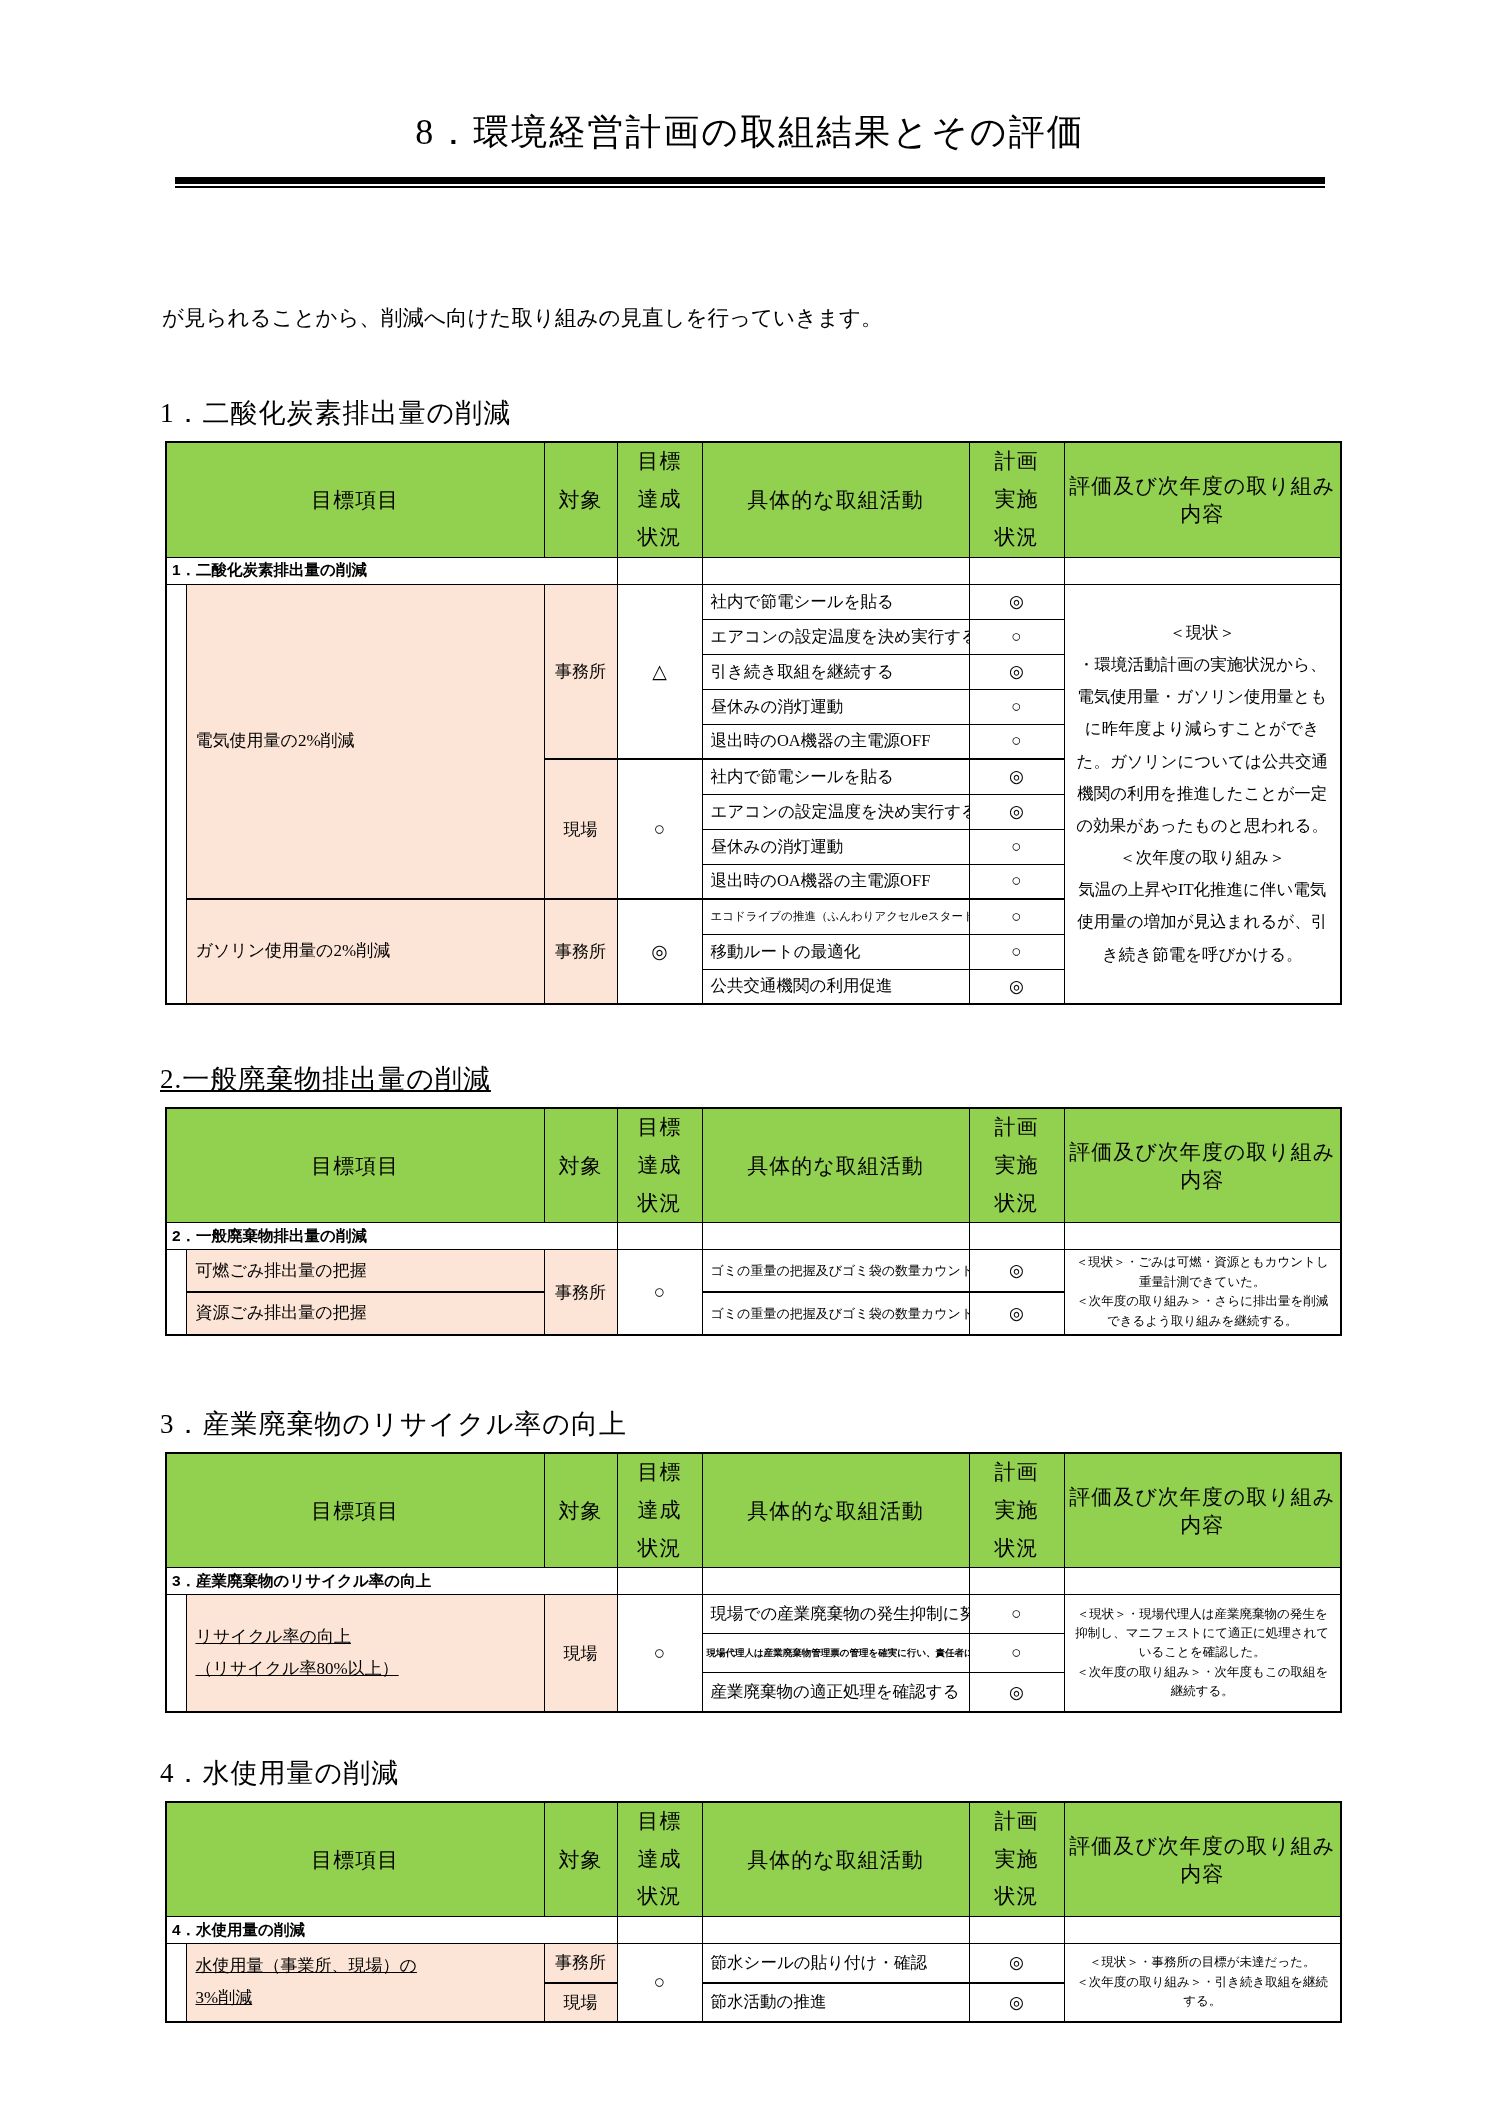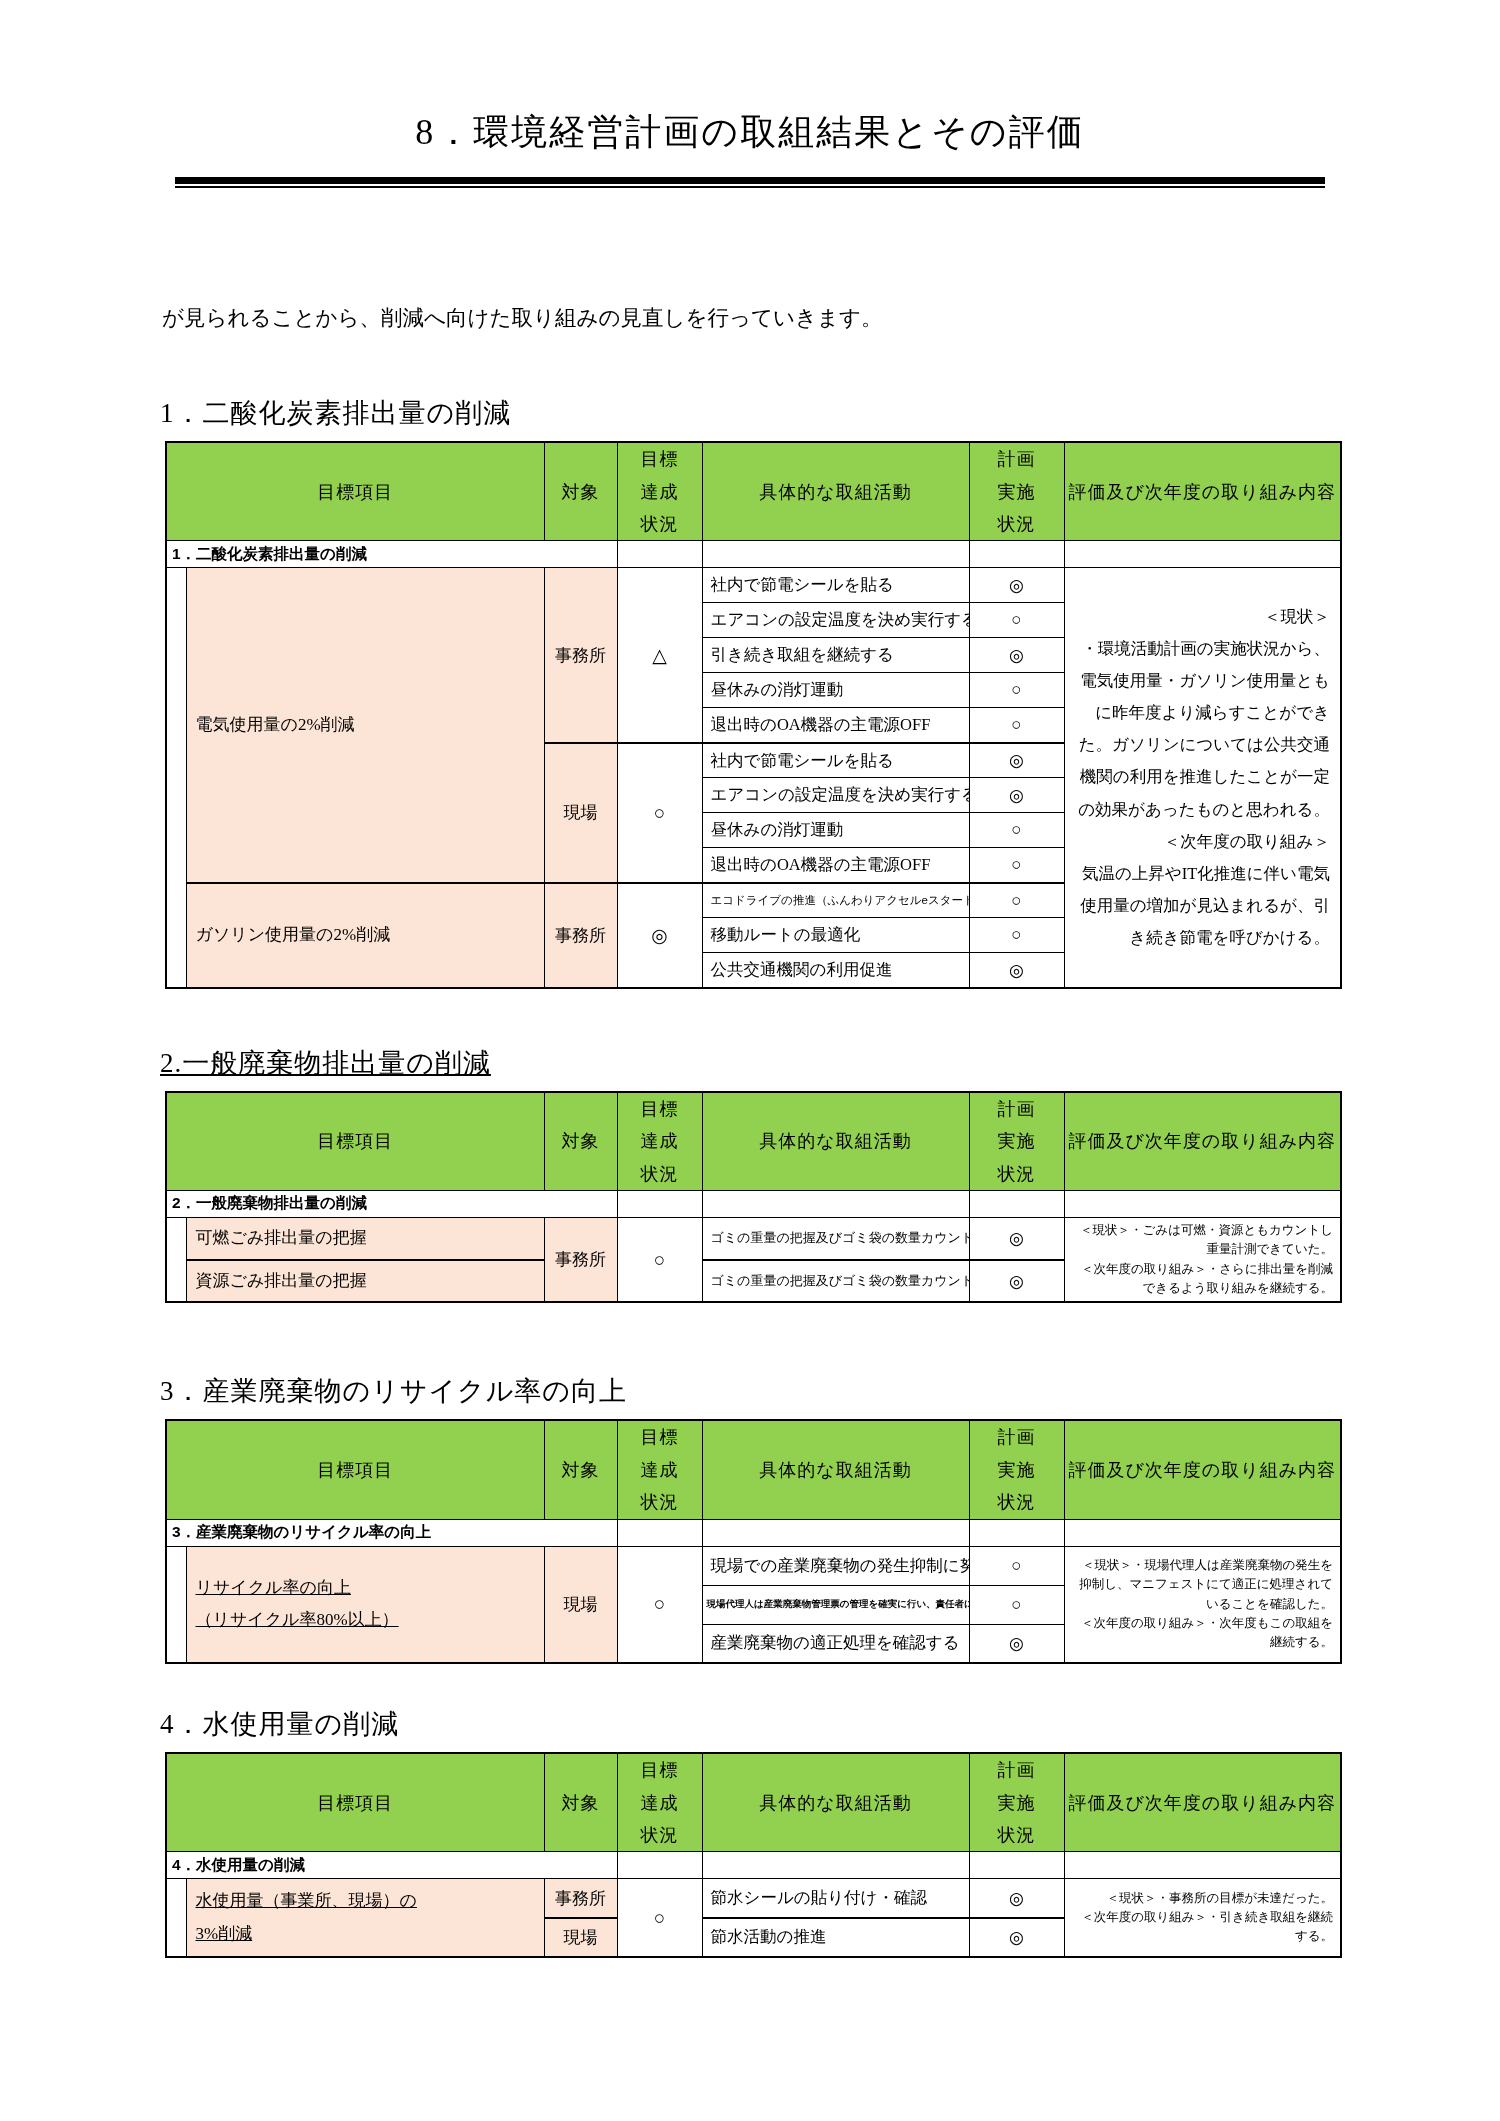--- a/index.html
+++ b/index.html
@@ -30,21 +30,21 @@
   table.report {
     margin-left:165px; width:1175px; table-layout:fixed;
     border-collapse:collapse; border:2px solid #000;
     font-family:"Liberation Serif","DejaVu Serif",serif;
   }
   table.report th, table.report td { border:1px solid #000; vertical-align:middle; overflow:hidden; }
 
   tr.hrow { height:95px; }
   th.h {
     background:#92d050; border:2px solid #000; font-weight:normal;
-    font-size:18px; text-align:center; letter-spacing:1px;
+    font-size:21px; text-align:center; letter-spacing:1px;
   }
   th.h.pre { white-space:pre-line; line-height:1.8; }
 
   tr.secrow { height:27px; }
   td.sec {
     font-family:"Liberation Sans","DejaVu Sans",sans-serif;
     font-weight:bold; font-size:15.5px; padding:2px 5px; text-align:left;
   }
   td.sec-empty { border-left-color:#999; border-right-color:#999; }
 
@@ -54,21 +54,21 @@
   td.goal { background:#fce4d6; text-align:left; padding:4px 9px; font-size:17px; line-height:1.9; }
   td.goal.pre { white-space:pre-line;text-decoration:underline; }
   td.target { background:#fce4d6; text-align:center; font-size:17px; }
   td.status { text-align:center; font-size:19px; }
   td.act { text-align:left; padding:2px 8px; font-size:16.5px; white-space:nowrap; }
   td.act.small13 { font-family:Liberation Serif, serif; font-size:13px; }
   td.act.small11 { font-family:"Liberation Sans","DejaVu Sans",sans-serif; font-size:11.5px; }
   td.act.tiny { font-family:"Liberation Sans","DejaVu Sans",sans-serif; font-size:9.5px; font-weight:600; padding:2px 4px; }
   td.plan { text-align:center; font-size:17px; }
   td.eval {
-    text-align:right; padding:4px 10px; font-size:16.5px; line-height:1.95;
+    text-align:center; padding:4px 10px; font-size:16.5px; line-height:1.95;
     white-space:pre-line; vertical-align:middle;
   }
   td.eval.small {
     font-family:"Liberation Sans","DejaVu Sans",sans-serif;
     font-size:12.5px; line-height:1.55; padding:3px 7px; vertical-align:middle;
   }
   tr.thick-top td { border-top-width:2px; }
 </style>
 </head>
 <body>

